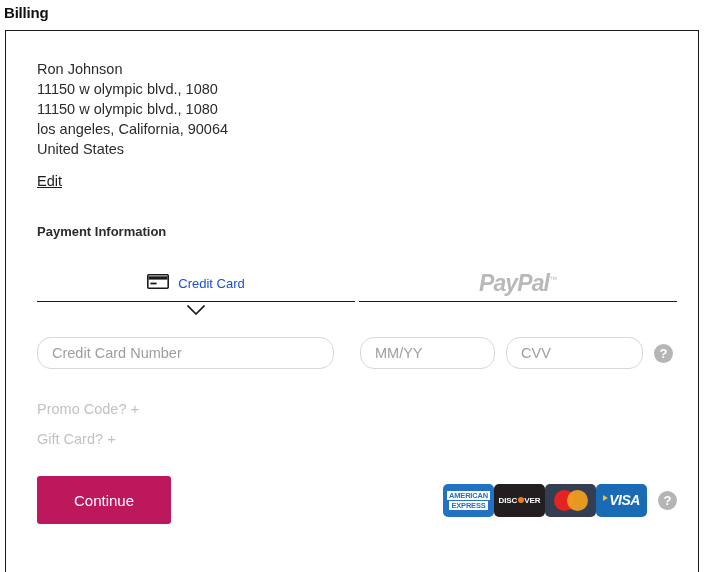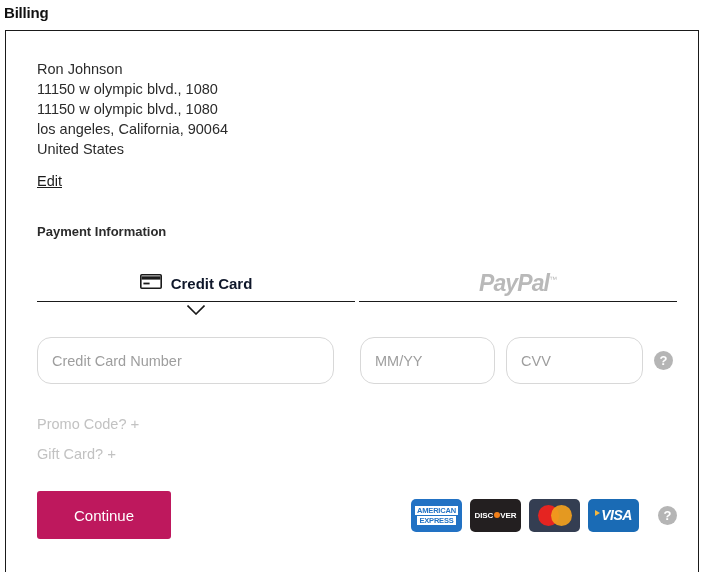--- a/index.html
+++ b/index.html
@@ -104,23 +104,23 @@
   .tab-caret {
     position: absolute;
     left: 50%;
     bottom: 0px;
     width: 18px;
     height: 10px;
     margin-left: -9px;
     overflow: visible;
   }
   .tab-label {
-    font-size: 15px;
-    font-weight: bold;
-    color: #0f172a;
+    font-size: 13px;
+    font-weight: normal;
+    color: #1d4ed8;
   }
 
   .card-glyph { display: block; }
 
   .paypal-logo {
     font-family: "Liberation Sans", sans-serif;
     font-size: 23px;
     font-weight: bold;
     font-style: italic;
     color: #b9b9b9;
@@ -136,21 +136,21 @@
   }
 
   
   .field-row {
     margin-top: 26px;
     display: flex;
     align-items: center;
   }
   .input {
     box-sizing: border-box;
-    height: 47px;
+    height: 32px;
     border: 1px solid #d8d8d8;
     border-radius: 14px;
     background: #ffffff;
     font-family: "Liberation Sans", sans-serif;
     font-size: 14.5px;
     color: #222222;
     padding: 0 14px;
     outline: none;
   }
   .input::placeholder { color: #9e9e9e; }
@@ -197,21 +197,21 @@
     height: 48px;
     background: #be185d;
     color: #ffffff;
     border: none;
     border-radius: 3px;
     font-family: "Liberation Sans", sans-serif;
     font-size: 15px;
     cursor: pointer;
   }
 
-  .brands { display: flex; align-items: center; gap: 8px; }
+  .brands { display: flex; align-items: center; }
   .brand {
     width: 51px;
     height: 33px;
     border-radius: 5px;
     display: flex;
     align-items: center;
     justify-content: center;
     overflow: hidden;
     position: relative;
   }

